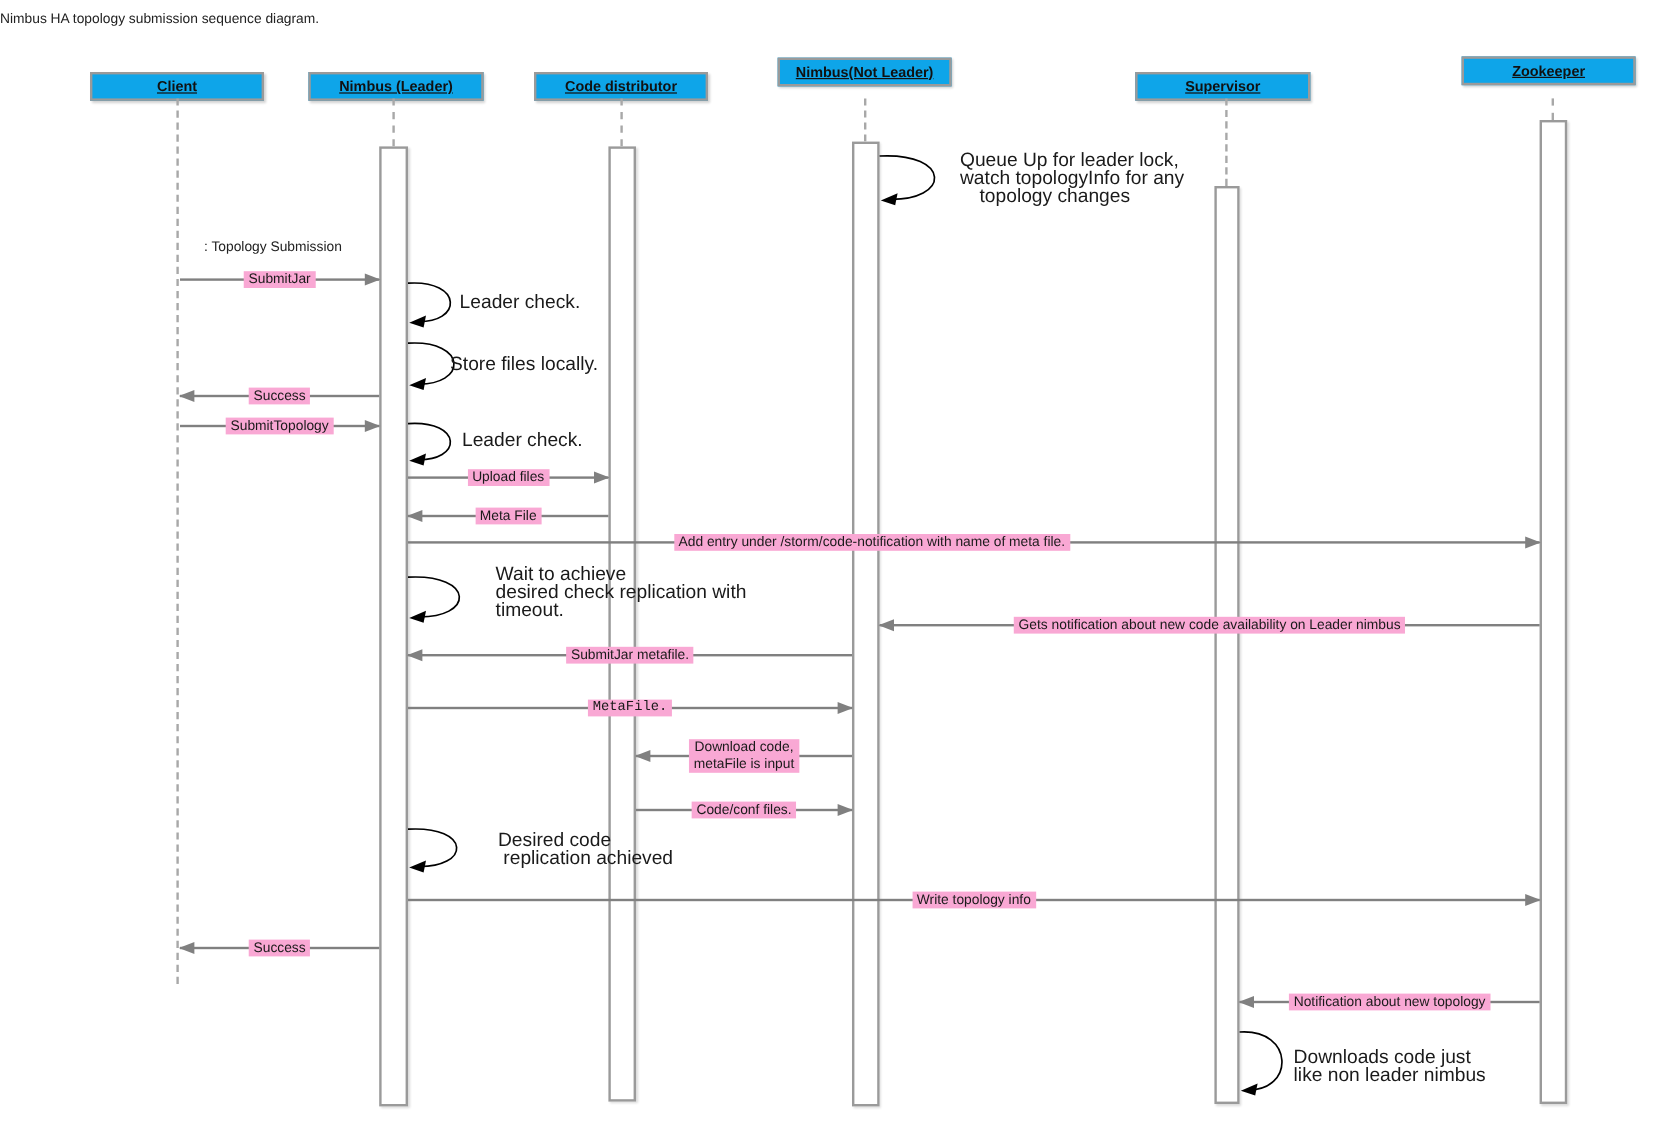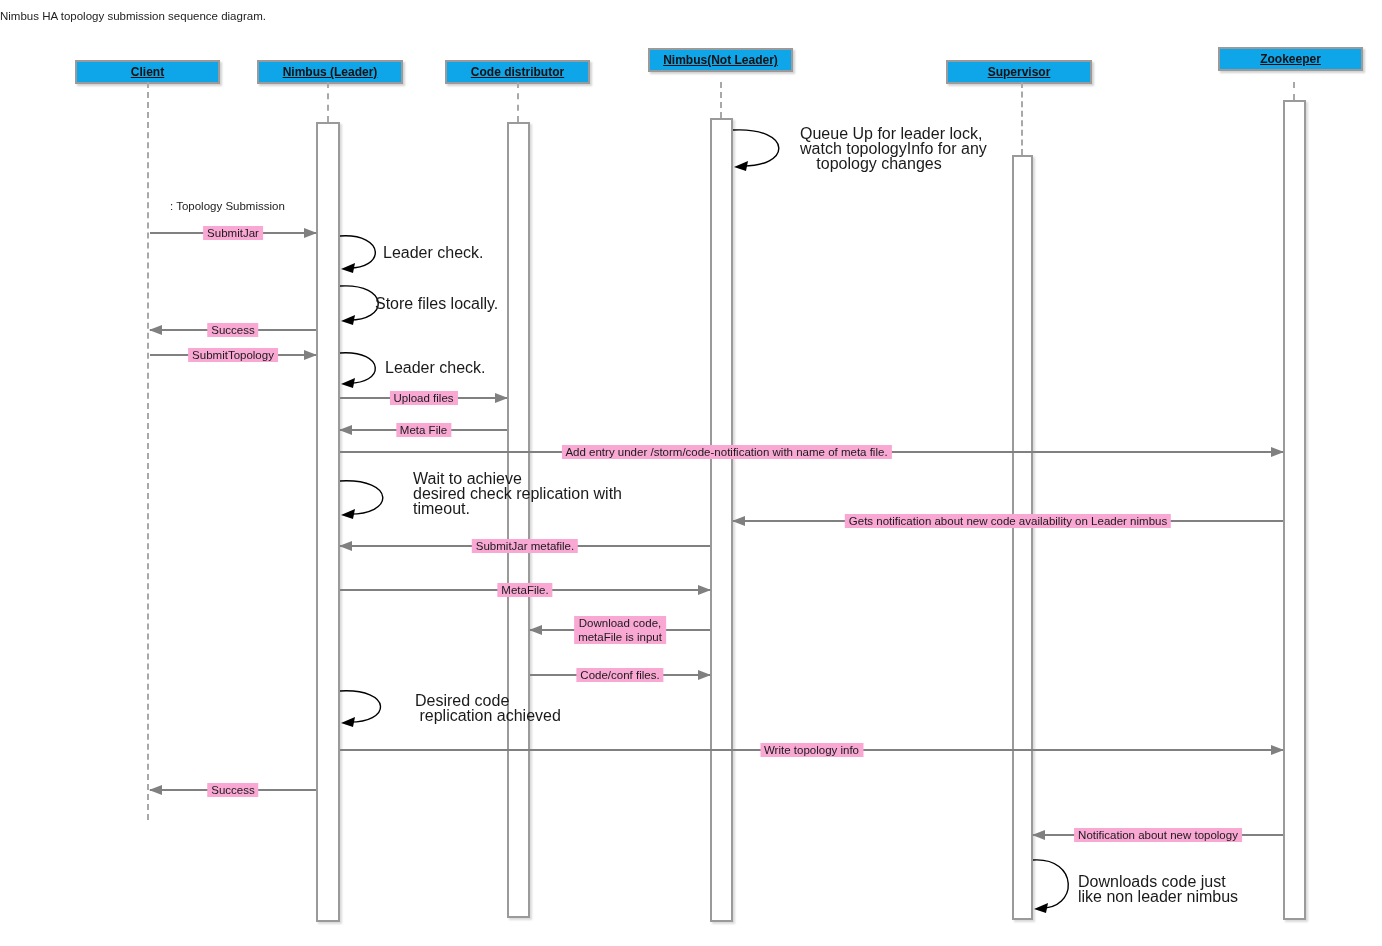--- a/index.html
+++ b/index.html
@@ -97,21 +97,21 @@
         <div class="message-label" style="margin-left: -85px;">Add entry under /storm/code-notification with name of meta file.</div>
       </div>
       <div class="message" style="left: 733px; top: 520px; width: 550px;">
         <div class="arrowhead left"></div>
         <div class="message-label">Gets notification about new code availability on Leader nimbus</div>
       </div>
       <div class="message" style="left: 340px; top: 545px; width: 370px;">
         <div class="arrowhead left"></div>
         <div class="message-label">SubmitJar metafile.</div>
       </div>
-      <div class="message" style="left: 340px; top: 589px; width: 370px;">
+      <div class="message" style="left: 340px; top: 589px; width: 370px; font-family: Liberation Mono, monospace;">
         <div class="arrowhead right"></div>
         <div class="message-label">MetaFile.</div>
       </div>
       <div class="message" style="left: 530px; top: 629px; width: 180px;">
         <div class="arrowhead left"></div>
         <div class="message-label">Download code,
 metaFile is input</div>
       </div>
       <div class="message" style="left: 530px; top: 674px; width: 180px;">
         <div class="arrowhead right"></div>

